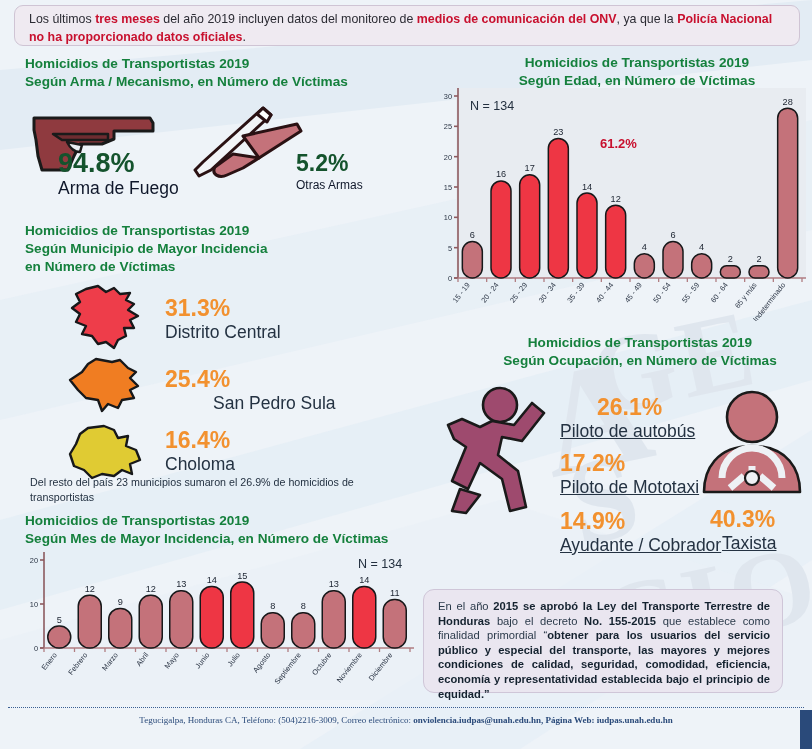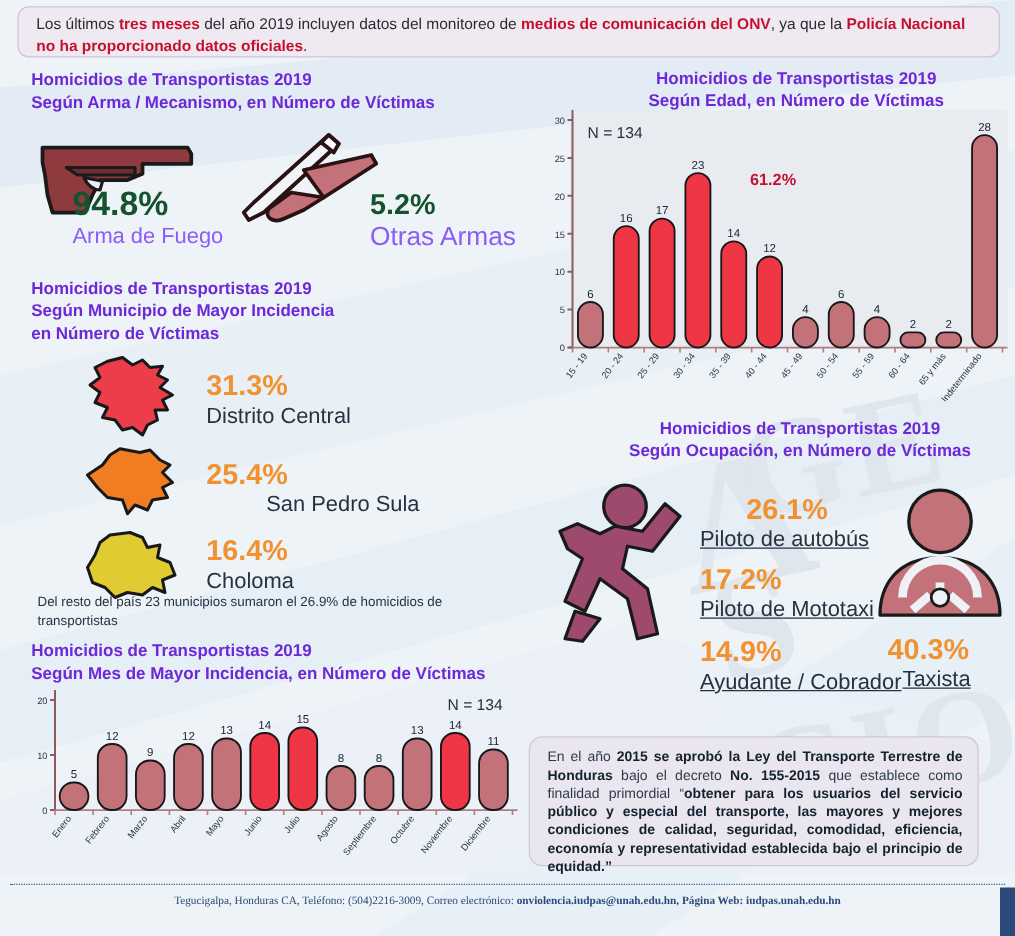--- a/index.html
+++ b/index.html
@@ -23,29 +23,29 @@
   .banner {
     position:absolute; left:14px; top:5px; width:786px; height:41px;
     background:#efeaf1; border:1px solid #cfc4d4; border-radius:9px;
     padding:5px 12px 4px 14px; z-index:3;
     font-size:12.4px; line-height:17.5px; color:#2b2b33;
   }
   .banner b { color:#c8102e; }
   
   .hd {
     position:absolute; z-index:3;
-    font-size:13.6px; font-weight:bold; line-height:18px; color:#6d28d9;
+    font-size:13.6px; font-weight:bold; line-height:18px; color:#15803d;
   }
   
   .pct { color:#14532d; font-weight:bold; }
-  .cap { color:#8b5cf6; }
+  .cap { color:#0f172a; }
   #w-pct1 { position:absolute; left:58px; top:148px; font-size:27px; z-index:4; }
   #w-cap1 { position:absolute; left:58px; top:178px; font-size:17.5px; z-index:4; }
   #w-pct2 { position:absolute; left:296px; top:150px; font-size:23px; z-index:4; }
-  #w-cap2 { position:absolute; left:296px; top:178px; font-size:21px; z-index:4; }
+  #w-cap2 { position:absolute; left:296px; top:178px; font-size:12px; z-index:4; }
   
   .muni-pct { position:absolute; font-size:23px; font-weight:bold; color:#f2912f; z-index:4; }
   .muni-cap { position:absolute; font-size:17.5px; color:#243242; z-index:4; }
   #m-note {
     position:absolute; left:30px; top:475px; width:330px; z-index:4;
     font-size:10.7px; line-height:14.5px; color:#243242;
   }
   
   .occ-pct { position:absolute; font-size:23px; font-weight:bold; color:#f2912f; z-index:4; }
   .occ-cap { position:absolute; font-size:17.5px; color:#243242; z-index:4;text-decoration:underline; }

